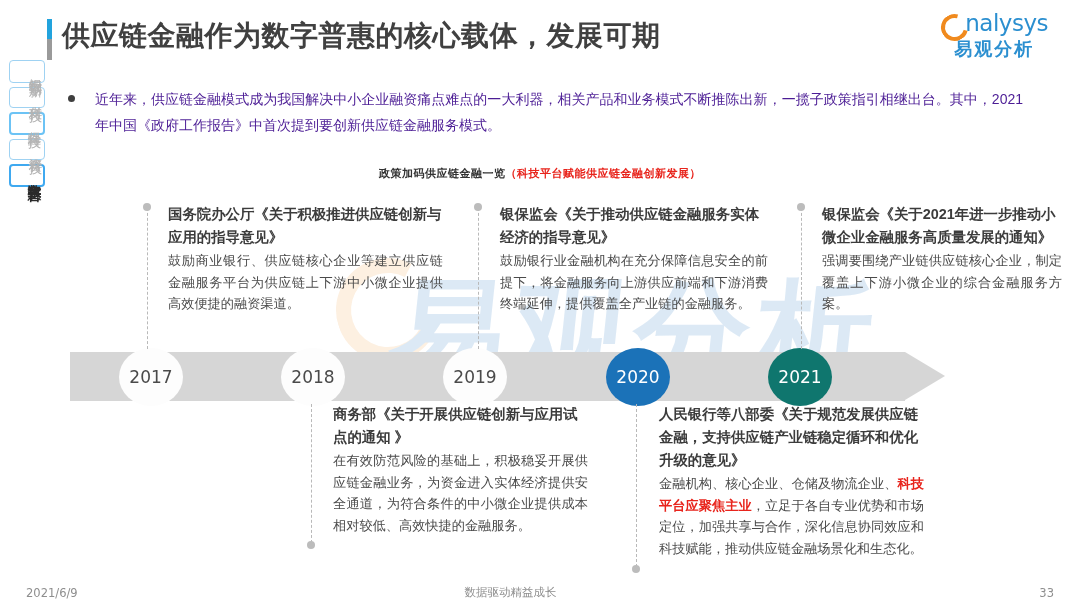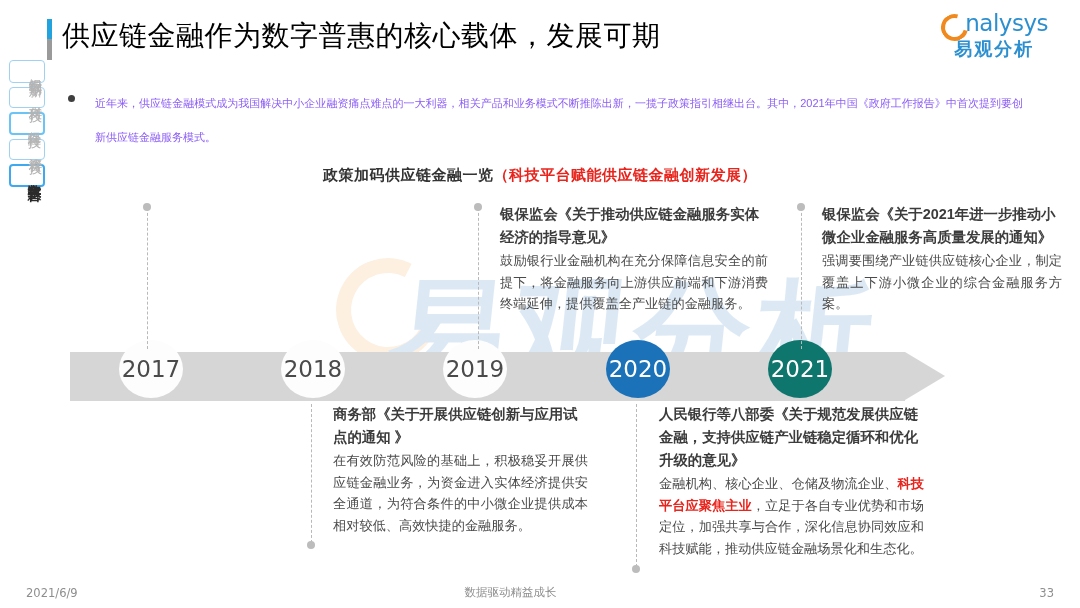--- a/index.html
+++ b/index.html
@@ -48,22 +48,22 @@
   .title-bar {
     position: absolute;
     left: 47px; top: 19px;
     width: 5px; height: 41px;
     background: linear-gradient(to bottom, #22a3dd 0%, #22a3dd 48%, #9a9a9a 48%, #9a9a9a 100%);
   }
   .page-title {
     position: absolute;
     left: 62px; top: 17px;
     font-size: 28px;
-    font-weight: normal;
-    color: #000000;
+    font-weight: bold;
+    color: #404040;
     letter-spacing: .5px;
     white-space: nowrap;
   }
 
   
   .logo { position: absolute; right: 32px; top: 10px; text-align: center; }
   .logo-row { display: flex; align-items: center; justify-content: space-between; }
   .logo-swirl {
     position: relative;
     width: 24px; height: 24px;
@@ -100,23 +100,23 @@
     display: flex;
   }
   .bullet-dot {
     flex: 0 0 auto;
     width: 7px; height: 7px;
     border-radius: 50%;
     background: #3f3f3f;
     margin: 9px 20px 0 0;
   }
   .bullet-text {
-    font-size: 11px;
-    line-height: 34px;
-    color: #8b5cf6;
+    font-size: 14px;
+    line-height: 26px;
+    color: #4c1d95;
     text-align: justify;
   }
 
   
   .sidetabs {
     position: absolute;
     left: 8px; top: 60px;
     width: 40px;
   }
   .sidetab {
@@ -144,21 +144,21 @@
   .sidetab.semiactive {
     border: 2.5px solid #6cc3f5;
   }
 
   
   .chart-title {
     position: absolute;
     left: 0; top: 166px;
     width: 1080px;
     text-align: center;
-    font-size: 15px;
+    font-size: 11px;
     font-weight: bold;
     color: #333333;
     letter-spacing: .5px;
   }
   .chart-title .accent { color: #e8241c; }
 
   
   .tl-band {
     position: absolute;
     left: 70px; top: 352px;
@@ -178,23 +178,23 @@
     border-bottom: 24.5px solid transparent;
     border-left: 40px solid #d6d6d6;
   }
   .tl-node {
     position: absolute;
     width: 64px; height: 58px;
     border-radius: 50%;
     display: flex;
     align-items: center;
     justify-content: center;
-    font-size: 23px;
+    font-size: 17px;
     font-family: "DejaVu Sans", sans-serif;
-    top: 340px;
+    top: 348px;
   }
   .tl-node.plain { background: #fdfdfd; color: #4a4a4a; }
   .tl-node.blue  { background: #1b72b8; color: #ffffff; }
   .tl-node.red   { background: #0f766e; color: #ffffff; }
 
   
   .conn {
     position: absolute;
     border-left: 1.5px dashed #b9b9b9;
     width: 0;
@@ -290,20 +290,24 @@
 
   <div class="conn" style="left:801px; top:208px; height:141px;"></div>
   <div class="conn-dot" style="left:797px; top:203px;"></div>
 
   <div class="conn" style="left:311px; top:404px; height:139px;"></div>
   <div class="conn-dot" style="left:307px; top:541px;"></div>
 
   <div class="conn" style="left:636px; top:404px; height:163px;"></div>
   <div class="conn-dot" style="left:632px; top:565px;"></div>
 
+  <div class="card" style="left:168px; top:203px; width:275px;">
+    <div class="card-title">国务院办公厅《关于积极推进供应链创新与应用的指导意见》</div>
+    <div class="card-body">鼓励商业银行、供应链核心企业等建立供应链金融服务平台为供应链上下游中小微企业提供高效便捷的融资渠道。</div>
+  </div>
 
   <div class="card" style="left:500px; top:203px; width:268px;">
     <div class="card-title">银保监会《关于推动供应链金融服务实体经济的指导意见》</div>
     <div class="card-body">鼓励银行业金融机构在充分保障信息安全的前提下，将金融服务向上游供应前端和下游消费终端延伸，提供覆盖全产业链的金融服务。</div>
   </div>
 
   <div class="card" style="left:822px; top:203px; width:240px;">
     <div class="card-title">银保监会《关于2021年进一步推动小微企业金融服务高质量发展的通知》</div>
     <div class="card-body">强调要围绕产业链供应链核心企业，制定覆盖上下游小微企业的综合金融服务方案。</div>
   </div>

